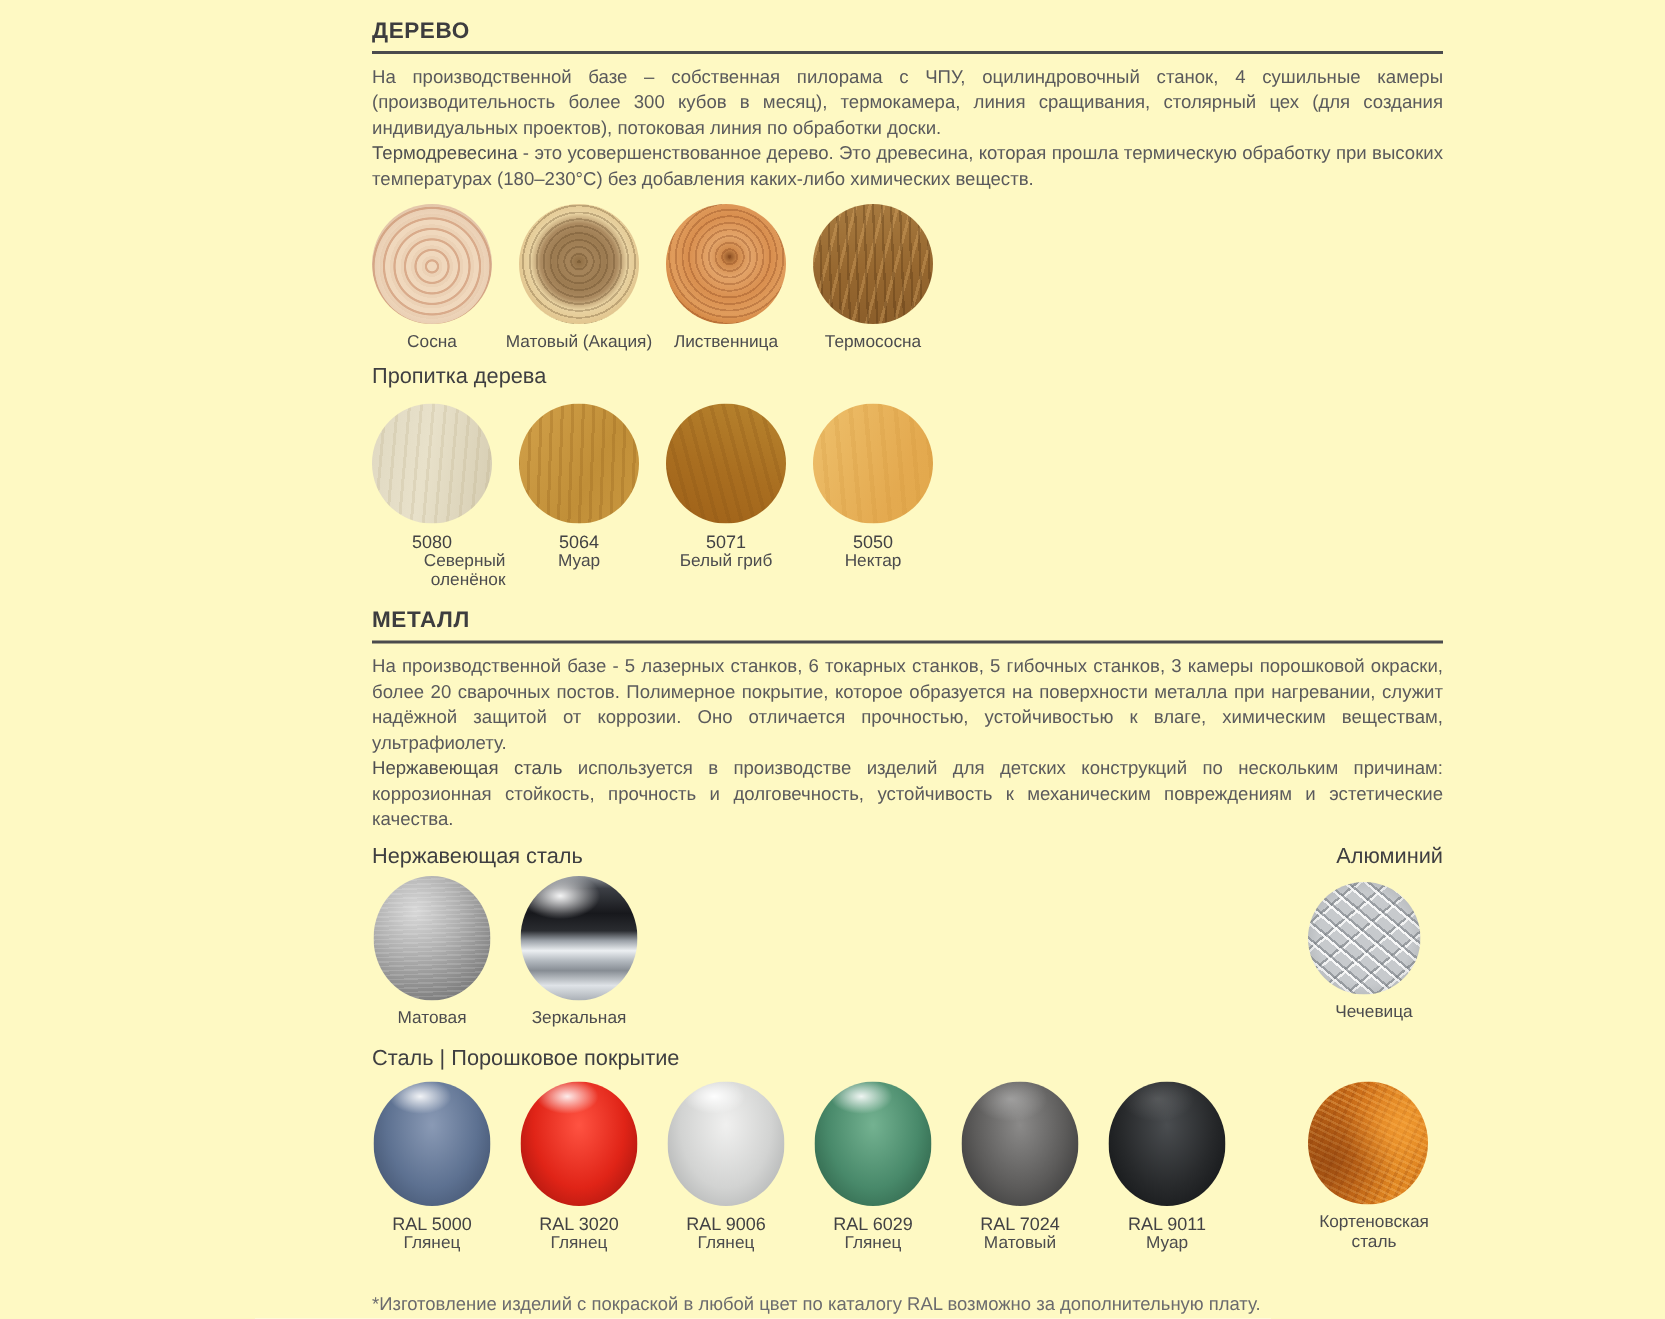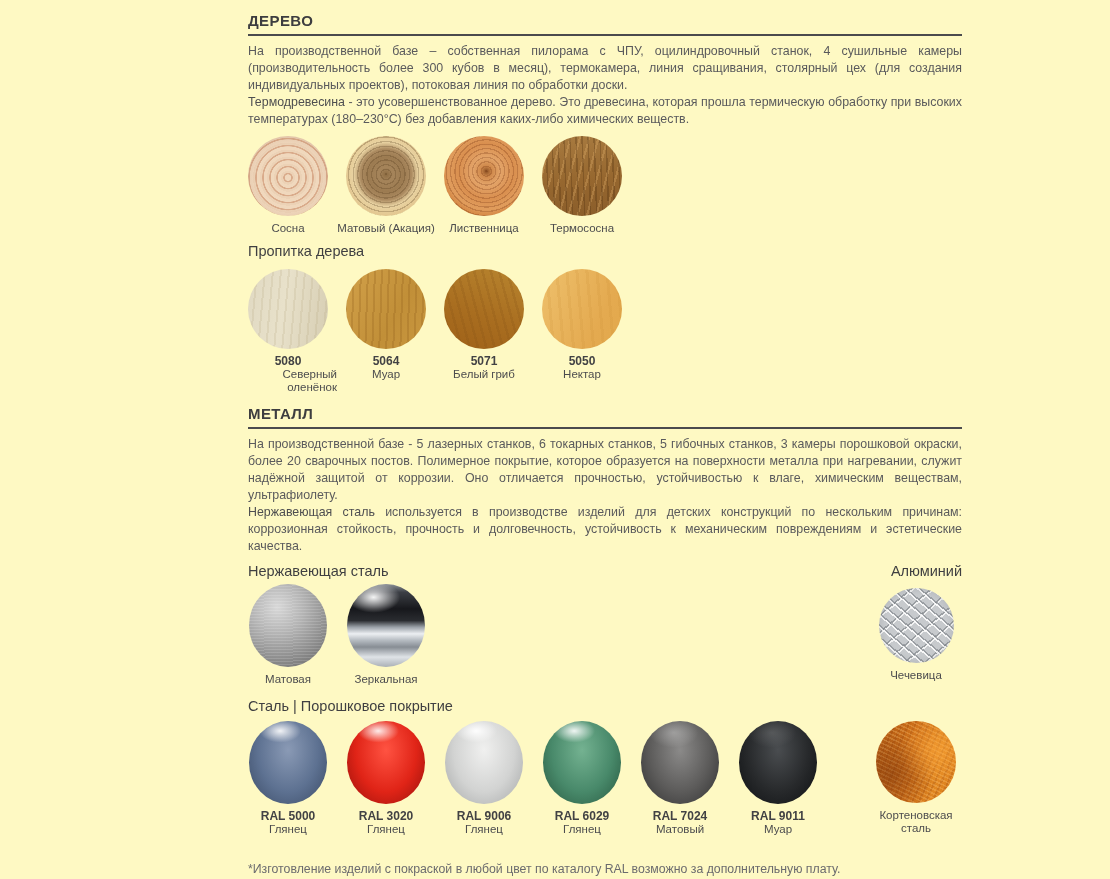--- a/index.html
+++ b/index.html
@@ -24,24 +24,24 @@
   .lead-bold{font-weight:normal;color:#4e4e50;}
 
   .sub-title{font-size:14.5px;color:#3f3f41;margin-top:8px;}
 
   .row{display:flex;align-items:flex-start;margin-left:-9px;}
   .row.wood{margin-top:8px;}
   .row.propitka{margin-top:10px;}
   .row.metal{margin-top:5px;}
   .row.ral{margin-top:7px;}
   .cell{width:98px;display:flex;flex-direction:column;align-items:center;text-align:right;}
-  .cell-right{margin-left:auto;width:88px;margin-right:2px;display:flex;flex-direction:column;align-items:center;text-align:center;}
+  .cell-right{margin-left:auto;width:88px;margin-right:2px;display:flex;flex-direction:column;text-align:center;}
 
   .label{margin-top:6px;font-size:11.5px;line-height:13px;color:#4c4c4e;}
-  .code{margin-top:6px;font-size:12px;line-height:13px;font-weight:bold;color:#424244;}
+  .code{margin-top:6px;font-size:12px;line-height:13px;font-weight:normal;color:#424244;}
   .name{font-size:11.5px;line-height:13px;color:#4c4c4e;}
 
   .circle{width:80px;height:80px;border-radius:50%;}
   .sphere{width:78px;height:83px;border-radius:50%;}
 
   
   .tex-pine{
     background:
       radial-gradient(circle at 50% 52%, rgba(0,0,0,0) 55%, rgba(170,115,85,.25) 88%, rgba(150,95,65,.55) 100%),
       repeating-radial-gradient(circle at 50% 52%, #f0d8bd 0 3px, #d9ab8b 3.5px 4.5px, #ecd2b6 5px 7px);

